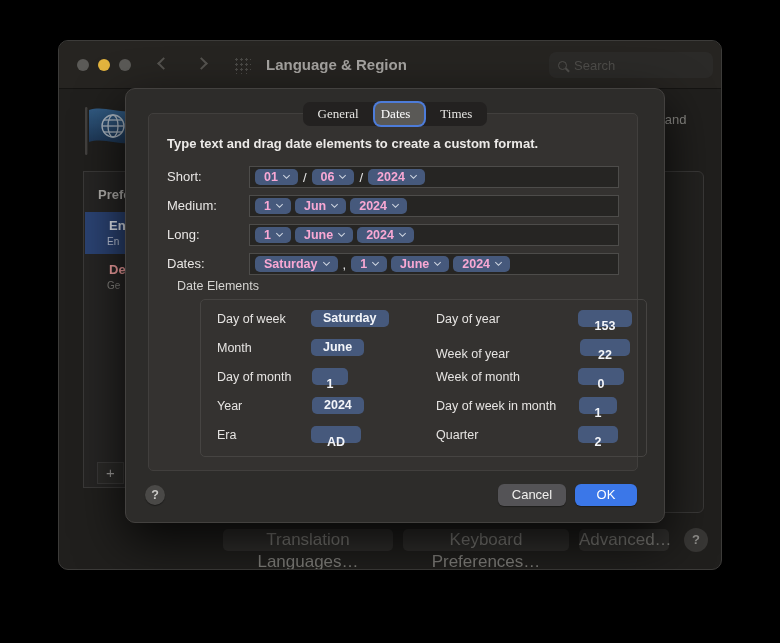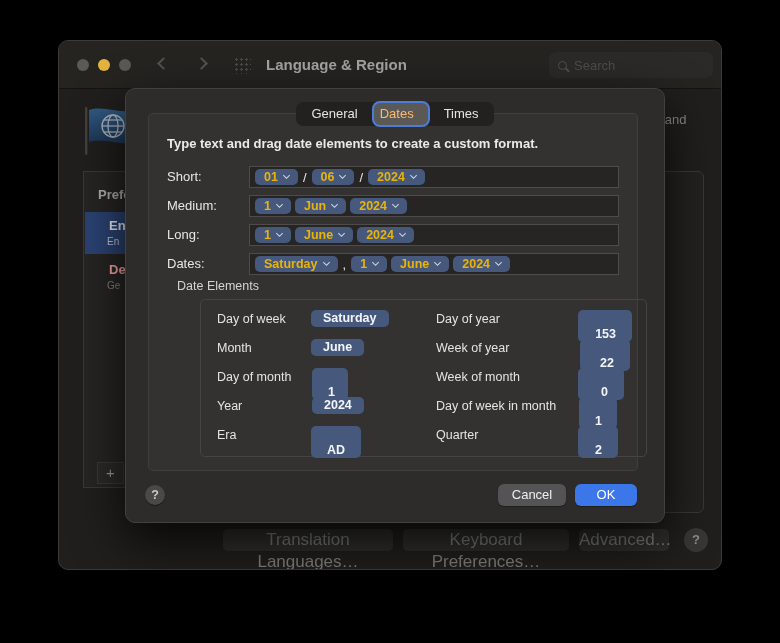--- a/index.html
+++ b/index.html
@@ -51,46 +51,46 @@
   .bg-btn { position:absolute; height:22px; background:#302f2d; border-radius:5px;
             color:#7f7e7a; font-size:17px; line-height:22px; text-align:center; }
   .bg-help { position:absolute; left:625px; top:487px; width:24px; height:24px; border-radius:50%;
              background:#383735; color:#8e8d8a; font-size:13px; font-weight:bold; line-height:24px; text-align:center; }
 
   
   .sheet { position:absolute; left:125px; top:88px; width:540px; height:435px;
            background:#2d2c2a; border:1px solid #43413f; border-radius:10px;
            box-shadow:0 18px 50px rgba(0,0,0,.8); }
   .tabs { position:absolute; left:0; right:0; top:13px; display:flex; justify-content:center; z-index:3; }
-  .tabbar { display:flex; background:#232120; border-radius:7px; padding:1px; height:24px; }
+  .tabbar { display:flex; background:#232120; border-radius:7px; padding:1px; height:24px;font-family:Liberation Serif, serif; }
   .tab { font-size:13px; color:#e6e5e2; padding:0 14px; line-height:22px; border-radius:6px; }
-  .tab.sel { background:#5a5956; color:#fdba74; box-shadow:0 0 0 2px #4d7cd9; margin:0 2px;padding-left:6px; }
+  .tab.sel { background:#5a5956; color:#ffffff; box-shadow:0 0 0 2px #4d7cd9; margin:0 2px;padding-left:6px; }
 
   .panel { position:absolute; left:22px; top:24px; width:490px; height:358px;
            background:#343230; border:1px solid #413f3d; border-radius:5px; }
   .instruction { position:absolute; left:18px; top:22px; font-size:13px; font-weight:bold; color:#eceae8; }
 
   .fmt-label { position:absolute; left:18px; width:78px; font-size:13px; color:#e8e6e4; text-align:left; line-height:22px; }
   .fmt-field { position:absolute; left:100px; width:370px; height:22px; background:#262523;
                border:1px solid #4d4c4a; display:flex; align-items:center; padding:0 3px; }
   .token { display:inline-flex; align-items:center; justify-content:center; height:16px;
            background:#46597c; border-radius:5px; padding:0 9px; margin:0 2px;
-           color:#eab308; font-size:12.5px; font-weight:bold; }
+           color:#f9a8d4; font-size:12.5px; font-weight:bold; }
   .tok-chev { width:5px; height:5px; border-right:1.5px solid rgba(240,244,250,.8);
               border-bottom:1.5px solid rgba(240,244,250,.8); transform:rotate(45deg);
               margin-left:6px; margin-bottom:3px; }
   .sep { color:#e8e8e8; font-size:13px; margin:0 3px; }
 
   .grp-title { position:absolute; left:28px; top:165px; font-size:12.5px; color:#d5d4d1; }
   .grp-box { position:absolute; left:18px; top:185px; width:447px; height:158px;
              border:1px solid #464442; border-radius:5px;margin-left:33px; }
   .el-label { position:absolute; font-size:12.5px; color:#e6e4e2; white-space:nowrap; }
   .el-pill { position:absolute; height:17px; background:#46597c; border-radius:5px;
              color:#f3f5f9; font-size:12.5px; font-weight:bold; text-align:center; line-height:17px; padding:0 12px; }
-  .el-pill.fixed { padding:16px;text-align:right; }
+  .el-pill.fixed { padding:8px; }
 
   .help-btn { position:absolute; left:19px; top:396px; width:20px; height:20px; border-radius:50%;
               background:#4a4947; color:#cbcac7; font-size:12.5px; font-weight:bold;
               text-align:center; line-height:20px; box-shadow:0 1px 1px rgba(0,0,0,.4); }
   .btn { position:absolute; top:395px; height:22px; border-radius:6px; font-size:13px;
          text-align:center; line-height:22px; box-shadow:0 1px 1px rgba(0,0,0,.35); }
   .btn-restore { left:51px; width:122px; background:#3b3a38; color:#787671; }
   .btn-cancel  { left:372px; width:68px; background:#545356; color:#f0efed; }
   .btn-ok      { left:449px; width:62px; background:#3b77e8; color:#fff; }
 </style>
@@ -254,21 +254,21 @@
       <div class="el-pill" style="left:110px;top:39px">June</div>
       <div class="el-label" style="left:16px;top:70px">Day of month</div>
       <div class="el-pill fixed" style="left:111px;top:68px;width:36px">1</div>
       <div class="el-label" style="left:16px;top:99px">Year</div>
       <div class="el-pill" style="left:111px;top:97px">2024</div>
       <div class="el-label" style="left:16px;top:128px">Era</div>
       <div class="el-pill fixed" style="left:110px;top:126px;width:50px">AD</div>
 
       <div class="el-label" style="left:235px;top:12px">Day of year</div>
       <div class="el-pill fixed" style="left:377px;top:10px;width:54px">153</div>
-      <div class="el-label" style="left:235px;top:41px">Week of year</div>
+      <div class="el-label" style="left:235px;top:47px">Week of year</div>
       <div class="el-pill fixed" style="left:379px;top:39px;width:50px">22</div>
       <div class="el-label" style="left:235px;top:70px">Week of month</div>
       <div class="el-pill fixed" style="left:377px;top:68px;width:46px">0</div>
       <div class="el-label" style="left:235px;top:99px">Day of week in month</div>
       <div class="el-pill fixed" style="left:378px;top:97px;width:38px">1</div>
       <div class="el-label" style="left:235px;top:128px">Quarter</div>
       <div class="el-pill fixed" style="left:377px;top:126px;width:40px">2</div>
     </div>
   </div>
 

